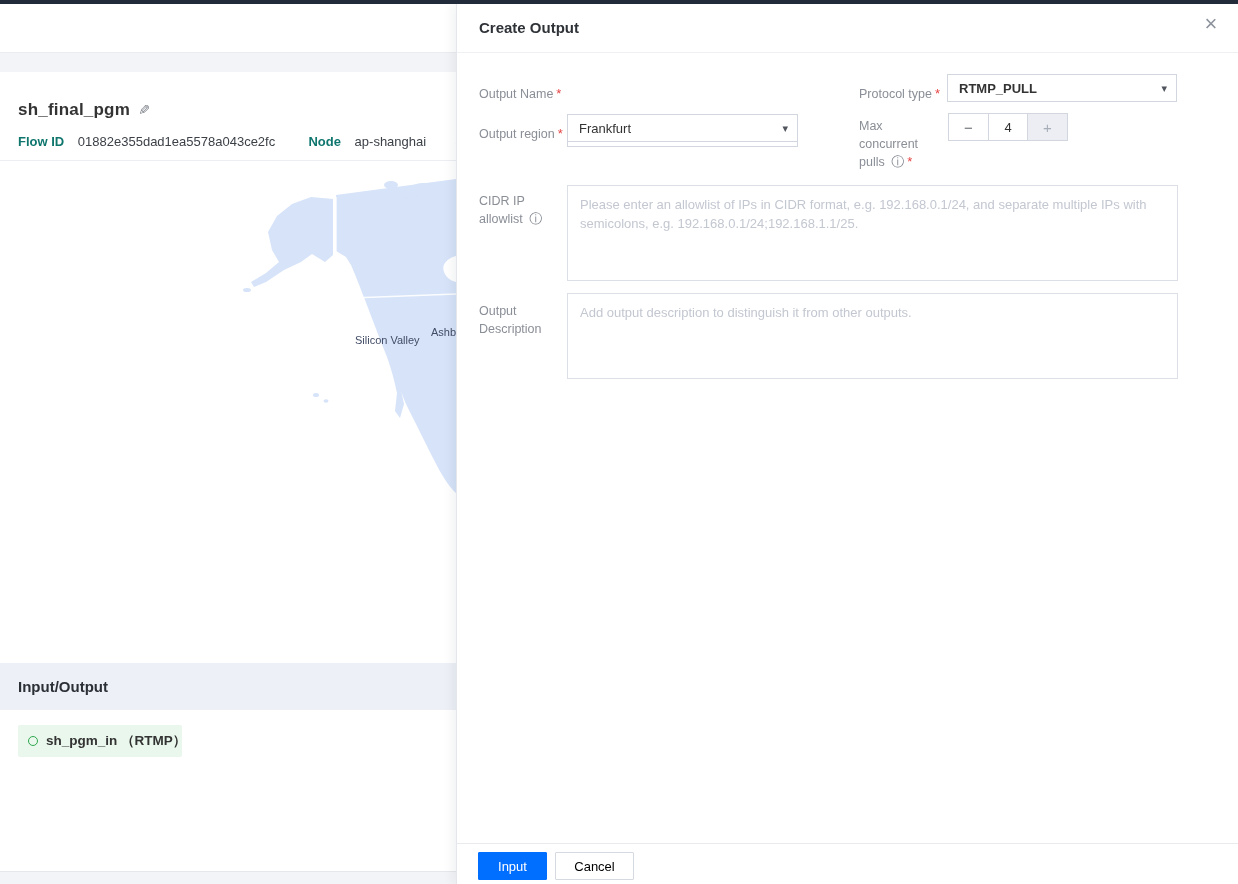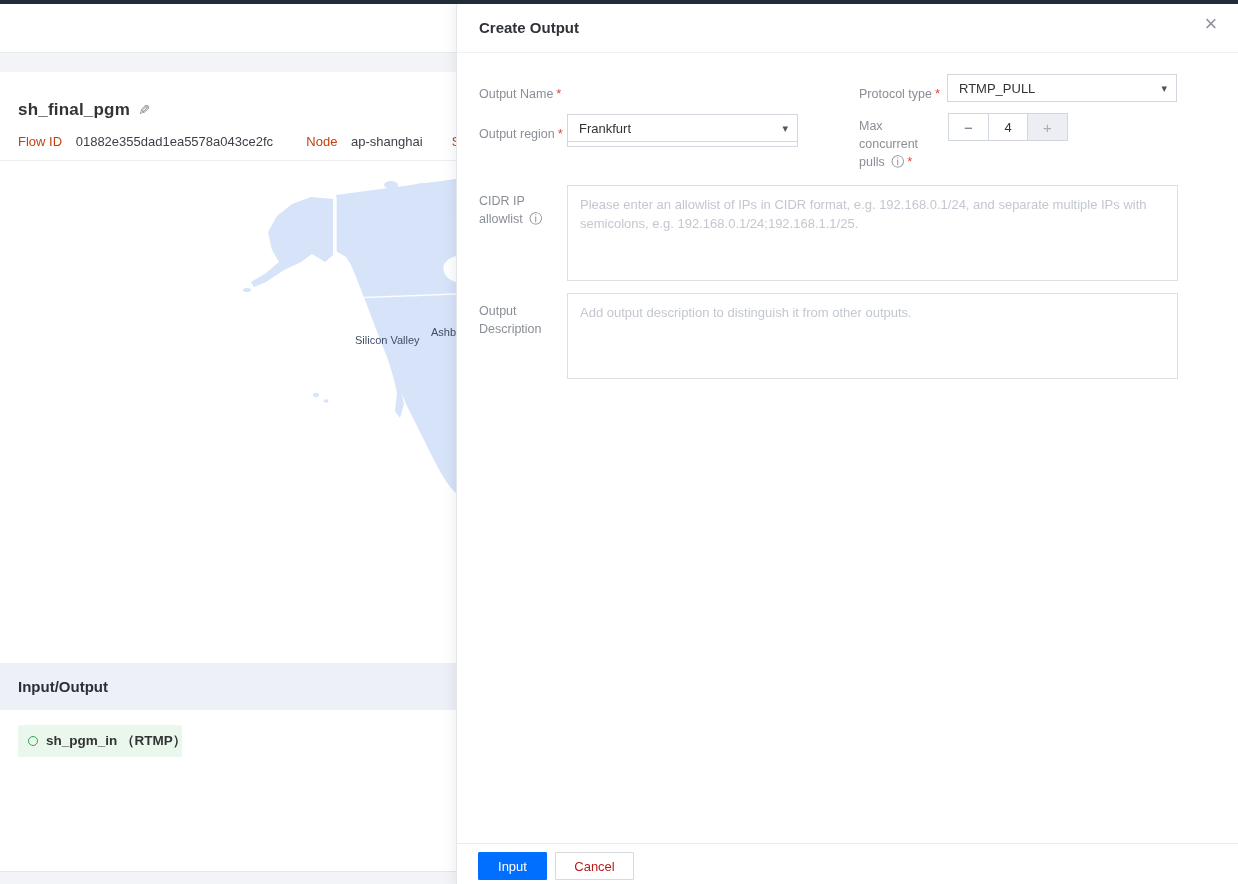--- a/index.html
+++ b/index.html
@@ -10,21 +10,21 @@
 
   
   .topbar { left:0; top:0; width:1238px; height:4px; background:#212b3a; z-index:30; }
 
   
   .page { left:0; top:4px; width:1238px; height:880px; background:#fff; z-index:1; }
   .gray-band-top { left:0; top:48px; width:1238px; height:20px; background:#f3f4f7; border-top:1px solid #ebecef; }
   .flow-title { left:18px; top:96px; font-size:17px; font-weight:700; color:#333; letter-spacing:.2px; }
   .edit-icon { font-size:14px; color:#7a7f87; margin-left:8px; cursor:pointer; display:inline-block; transform:scaleX(-1); }
   .meta-row { left:18px; top:130px; width:760px; font-size:13px; white-space:nowrap; }
-  .meta-label { color:#c2410c; }
+  .meta-label { color:#0f766e;font-weight:bold; }
   .meta-value { color:#3c4148; margin-left:10px; }
   .meta-gap { display:inline-block; width:26px; }
   .meta-gap2 { display:inline-block; width:22px; }
   .hdr-divider { left:0; top:156px; width:456px; height:1px; background:#eceef1; }
 
   
   .map-wrap { left:0; top:157px; width:456px; height:502px; overflow:hidden;text-align:center; }
   .map-label { position:absolute; font-size:11px; color:#424c66; white-space:nowrap; }
 
   
@@ -63,21 +63,21 @@
 
   textarea.tb-area { position:absolute; border:1px solid #dcdfe6; background:#fff; resize:none; outline:none;
                      font-family:inherit; font-size:13px; line-height:19px; color:#333; padding:9px 12px; }
   textarea.tb-area::placeholder { color:#c3c7d0; }
   input.tb-input::placeholder { color:#c3c7d0; }
 
   .drawer-footer { position:absolute; left:0; top:839px; width:100%; height:41px; background:#fff; border-top:1px solid #e8eaee; }
   .btn { position:absolute; top:8px; height:28px; font-size:13px; font-family:inherit; cursor:pointer; border-radius:1px;
          display:flex; align-items:center; justify-content:center; }
   .btn-save { left:21px; width:69px; background:#006eff; color:#fff; border:1px solid #006eff; }
-  .btn-cancel { left:98px; width:79px; background:#fff; color:#b91c1c; border:1px solid #d5d9e0; }
+  .btn-cancel { left:98px; width:79px; background:#fff; color:#000000; border:1px solid #d5d9e0; }
 </style>
 </head>
 <body>
 
 <div class="abs topbar"></div>
 
 <div class="abs page">
   <div class="abs gray-band-top"></div>
 
   <div class="abs flow-title">
@@ -151,21 +151,21 @@
   </div>
 
   <div class="field-label" style="left:22px; top:81px;">
     <span>Output Name</span><span class="req">*</span>
   </div>
   <input class="tb-input" style="left: 110px; top: 70px; width: 231px;" type="text" value="eu">
 
   <div class="field-label" style="left:402px; top:81px;">
     <span>Protocol type</span><span class="req">*</span>
   </div>
-  <div class="tb-select" style="left:490px; top:70px; width:230px;">
+  <div class="tb-select" style="left:490px; top:70px; width:230px;font-weight:bold;">
     <span>RTMP_PULL</span>
     <span class="chev">▾</span>
   </div>
 
   <div class="field-label" style="left:22px; top:121px;">
     <span>Output region</span><span class="req">*</span>
   </div>
   <div class="tb-select" style="left:110px; top:110px; width:231px;">
     <span>Frankfurt</span>
     <span class="chev">▾</span>

